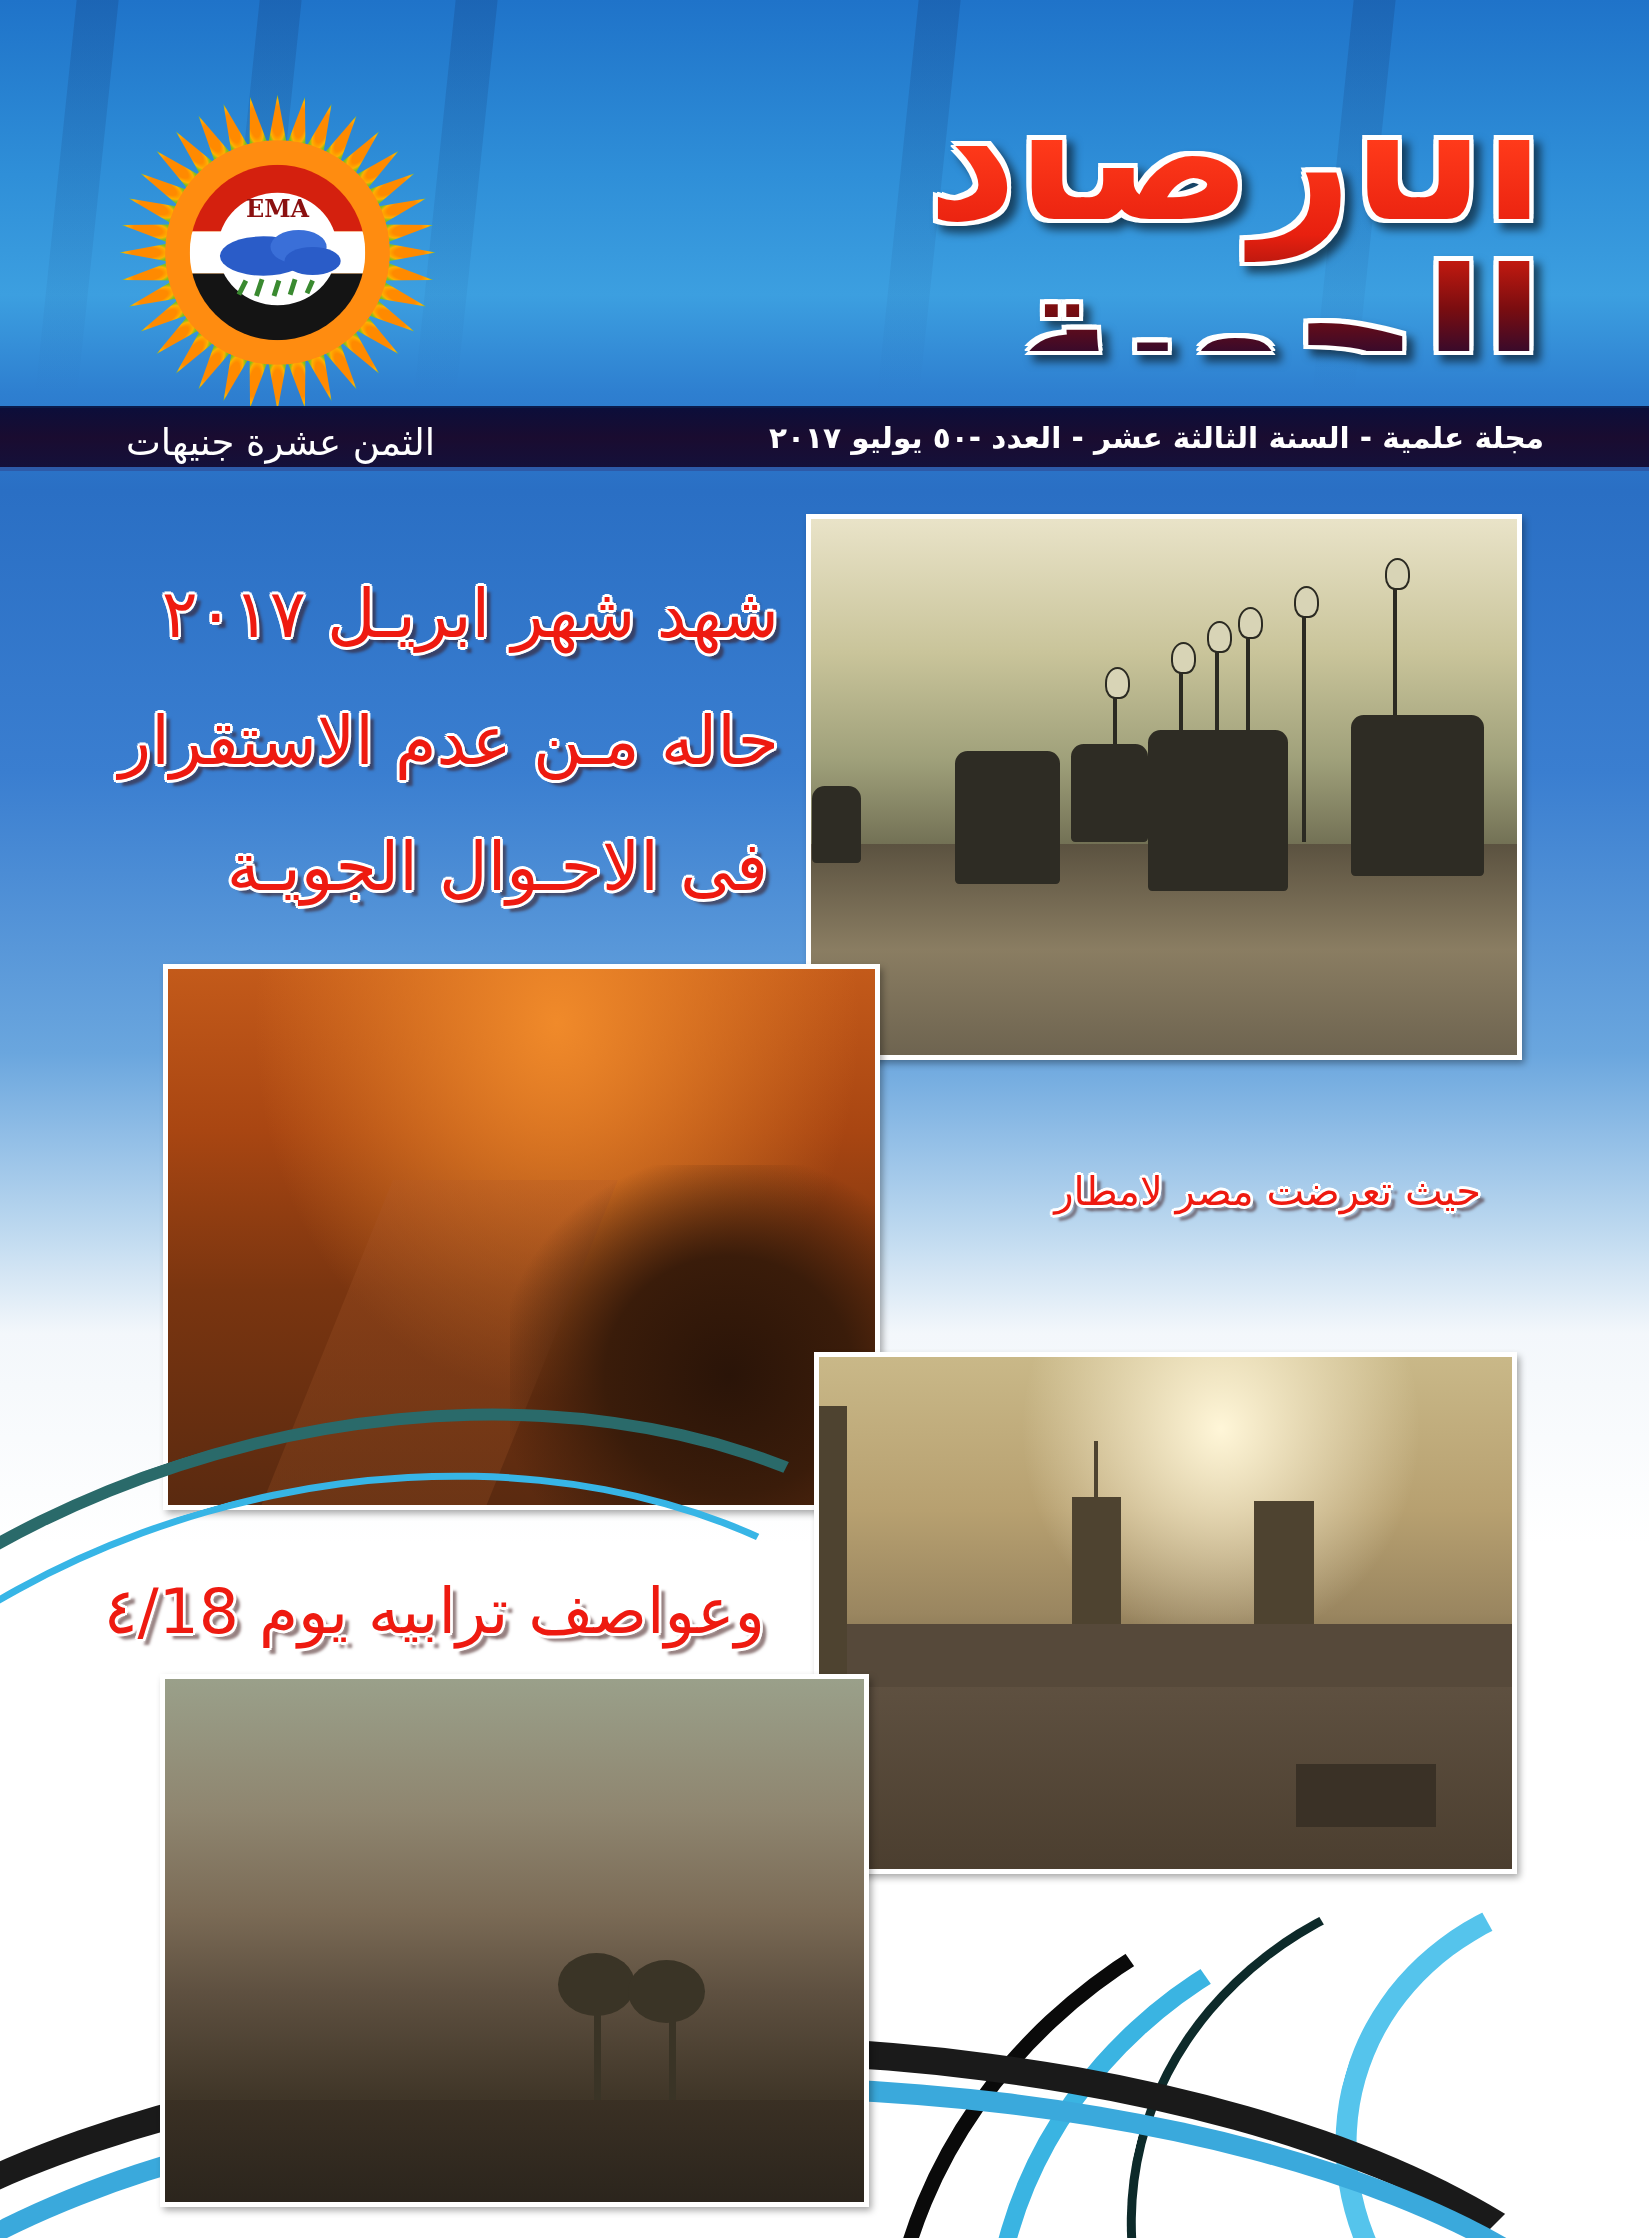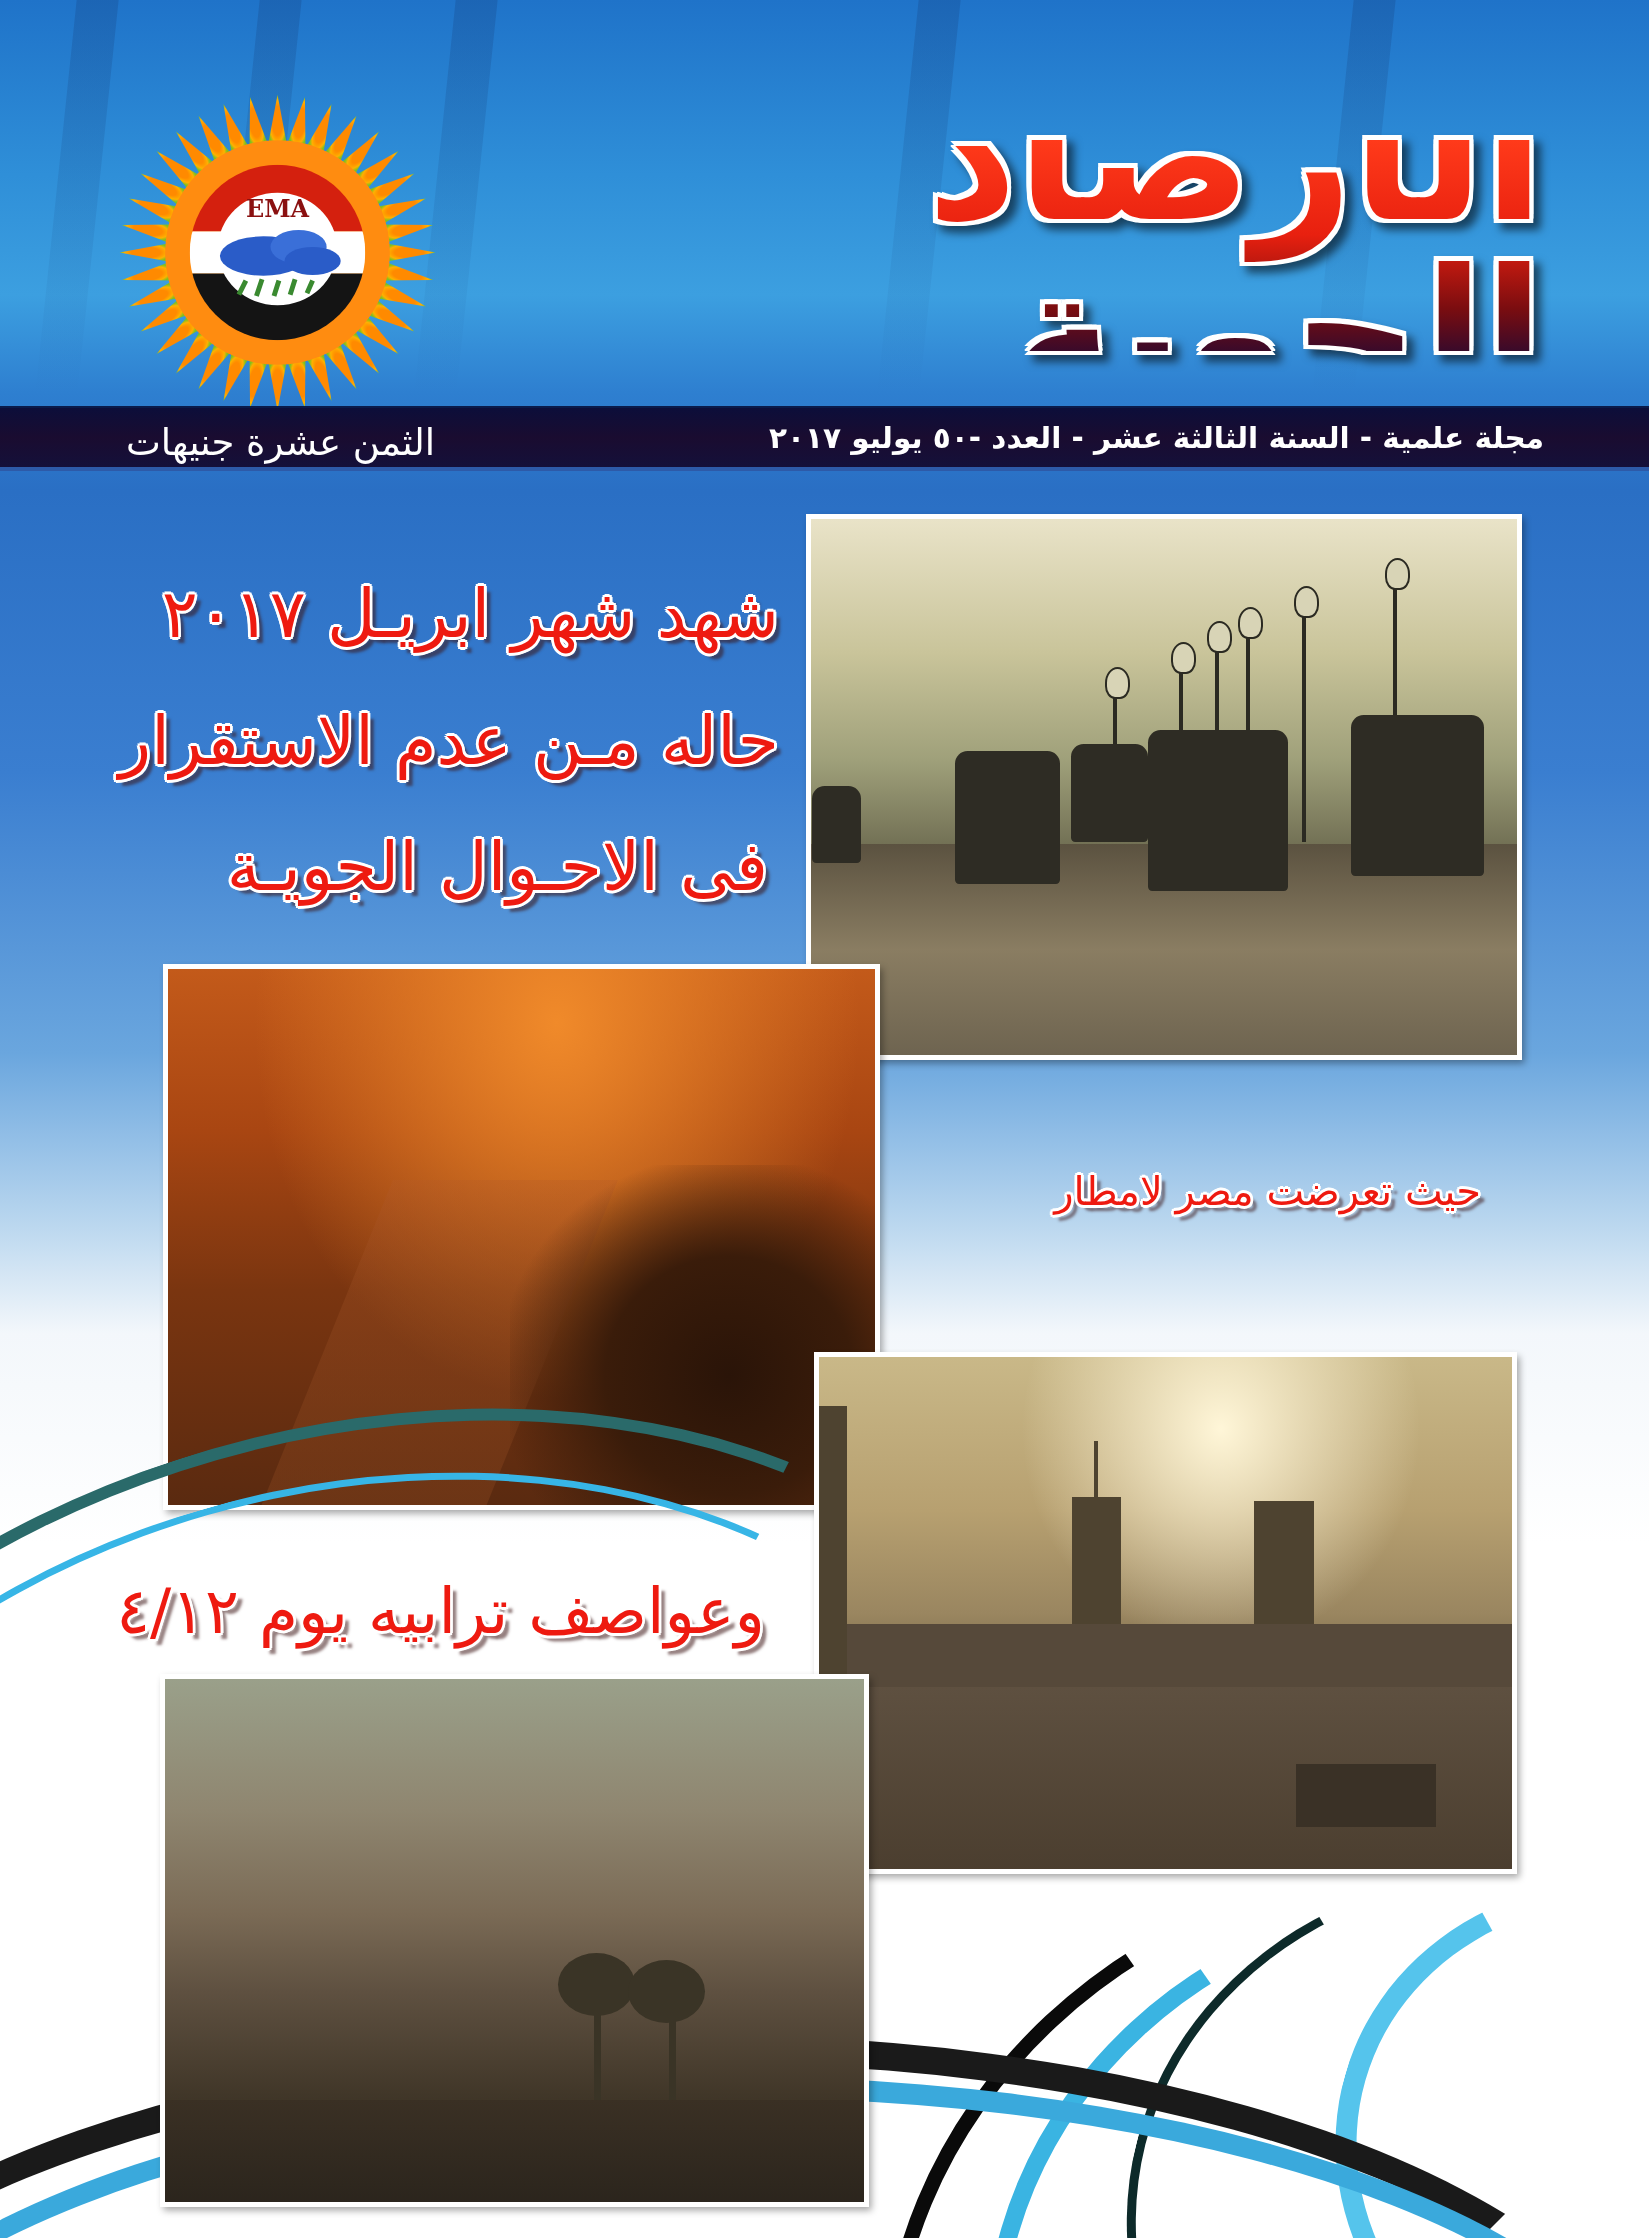--- a/index.html
+++ b/index.html
@@ -257,21 +257,21 @@
   <div class="layer sky"></div>
   <div class="bldg" style="left:0; top:49px; width:28px; height:351px;"></div>
   <div class="bldg" style="left:253px; top:140px; width:49px; height:161px;"></div>
   <div class="bldg" style="left:275px; top:84px; width:4.2px; height:63px;"></div>
   <div class="bldg" style="left:435px; top:144px; width:60px; height:158px;"></div>
   <div class="bldg" style="left:28px; top:267px; width:674px; height:70px; background:#56493a;"></div>
   <div class="bldg" style="left:0; top:330px; width:702px; height:196px; background:linear-gradient(180deg,#5e5040,#4a3d2e);"></div>
   <div class="bldg" style="left:477px; top:407px; width:140px; height:63px; background:#3a3126;"></div>
 </div>
 
-<div class="headline h5">وعواصف ترابيه يوم ٤/١٢</div>
+<div class="headline h5">وعواصف ترابيه يوم ٤/18</div>
 
 <div class="swirl" style="left:-421px; top:1432px; width:1544px; height:1123px; border-width:12.6px; border-top-color:#2a6a6a; transform:rotate(-18deg);"></div>
 <div class="swirl" style="left:-351px; top:1488px; width:1404px; height:1053px; border-width:7px; border-top-color:#37b5e6; transform:rotate(-16deg);"></div>
 <div class="swirl" style="left:877px; top:1853px; width:1263px; height:1123px; border-width:15.4px; border-left-color:#0a0a0a; transform:rotate(10deg);"></div>
 <div class="swirl" style="left:982px; top:1881px; width:1123px; height:982px; border-width:18px; border-left-color:#3ab4e2; transform:rotate(10deg);"></div>
 <div class="swirl" style="left:1123px; top:1867px; width:912px; height:772px; border-width:9.8px; border-left-color:#0d2a2a; transform:rotate(14deg);"></div>
 <div class="swirl" style="left:1333px; top:1881px; width:632px; height:561px; border-width:21px; border-left-color:#55c4ec; transform:rotate(16deg);"></div>
 <div class="swirl" style="left:-281px; top:2035px; width:1965px; height:842px; border-width:28px; border-top-color:#1a1a1a;"></div>
 <div class="swirl" style="left:-211px; top:2077px; width:1895px; height:772px; border-width:21px; border-top-color:#3aa9dc;"></div>
 

